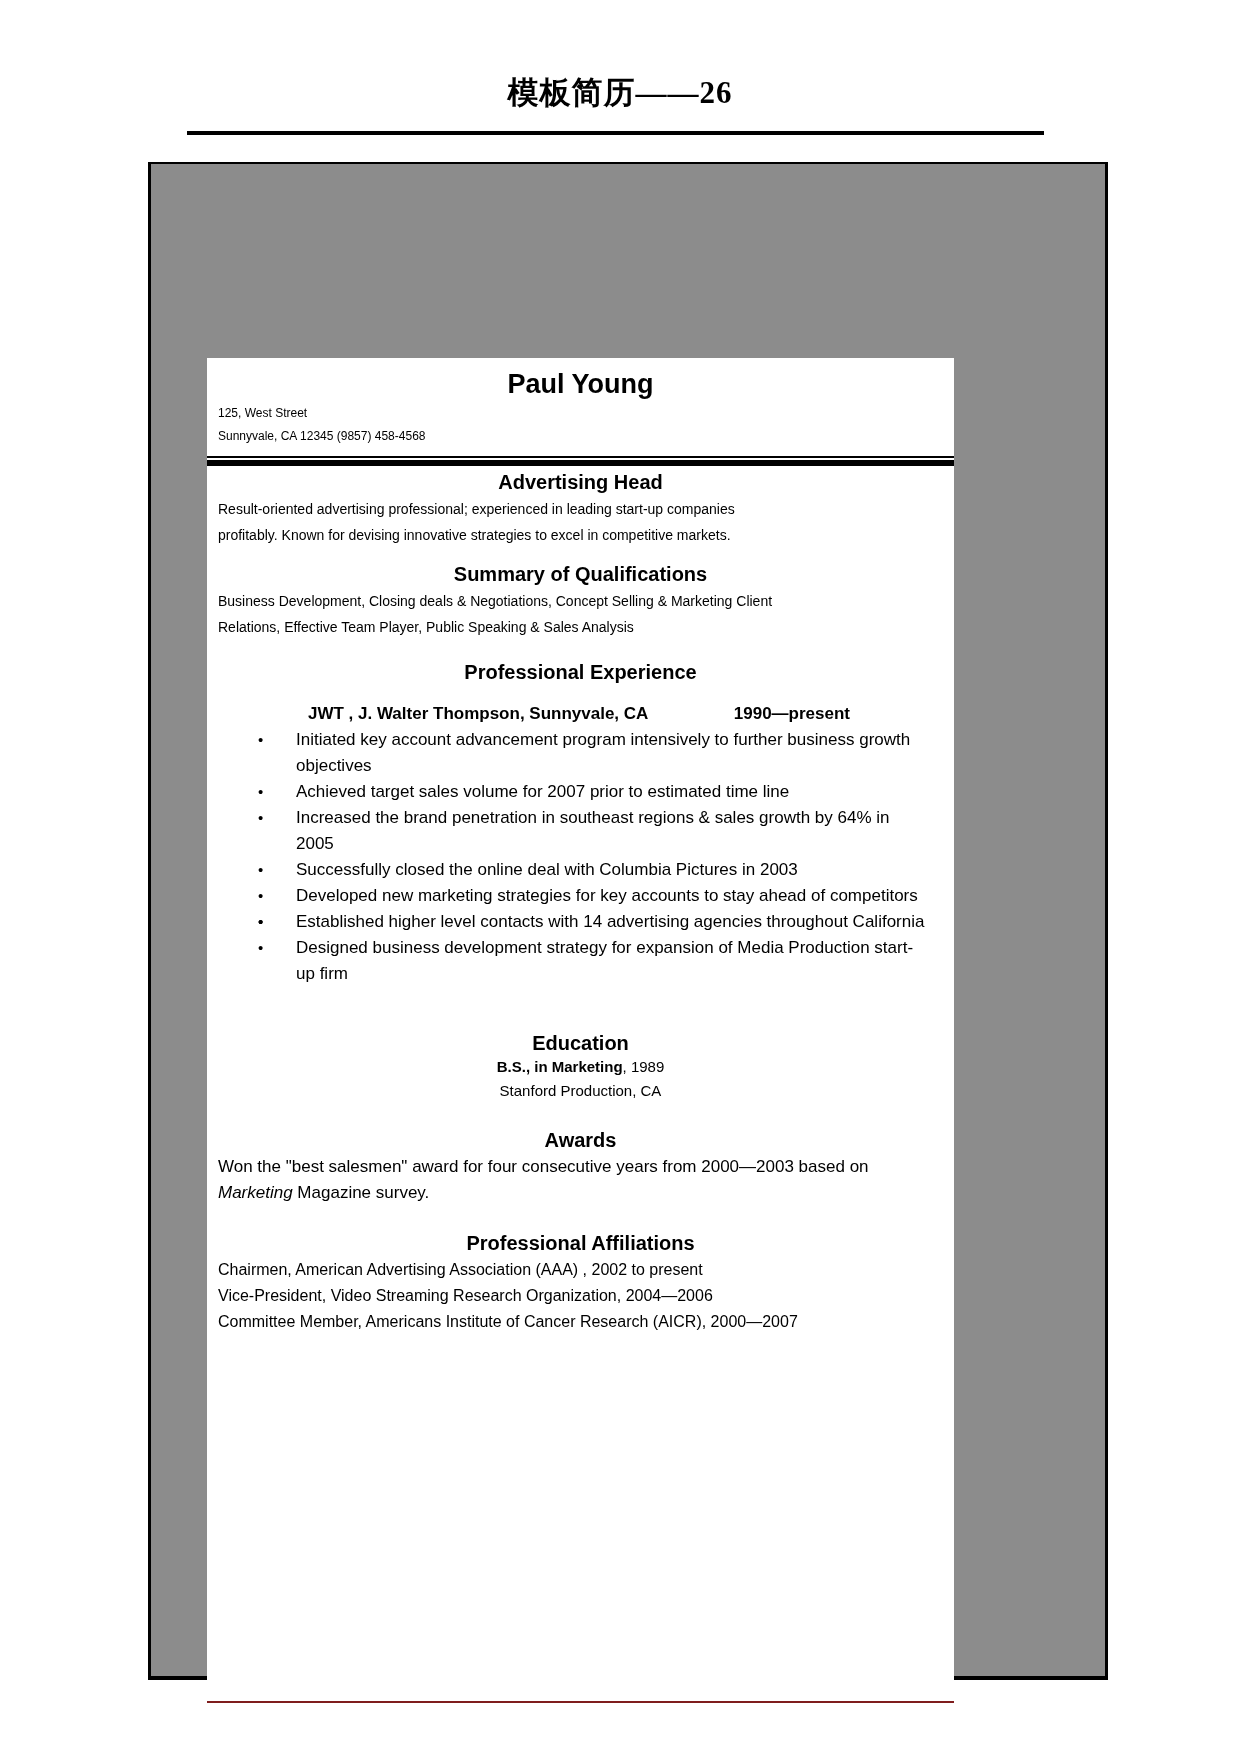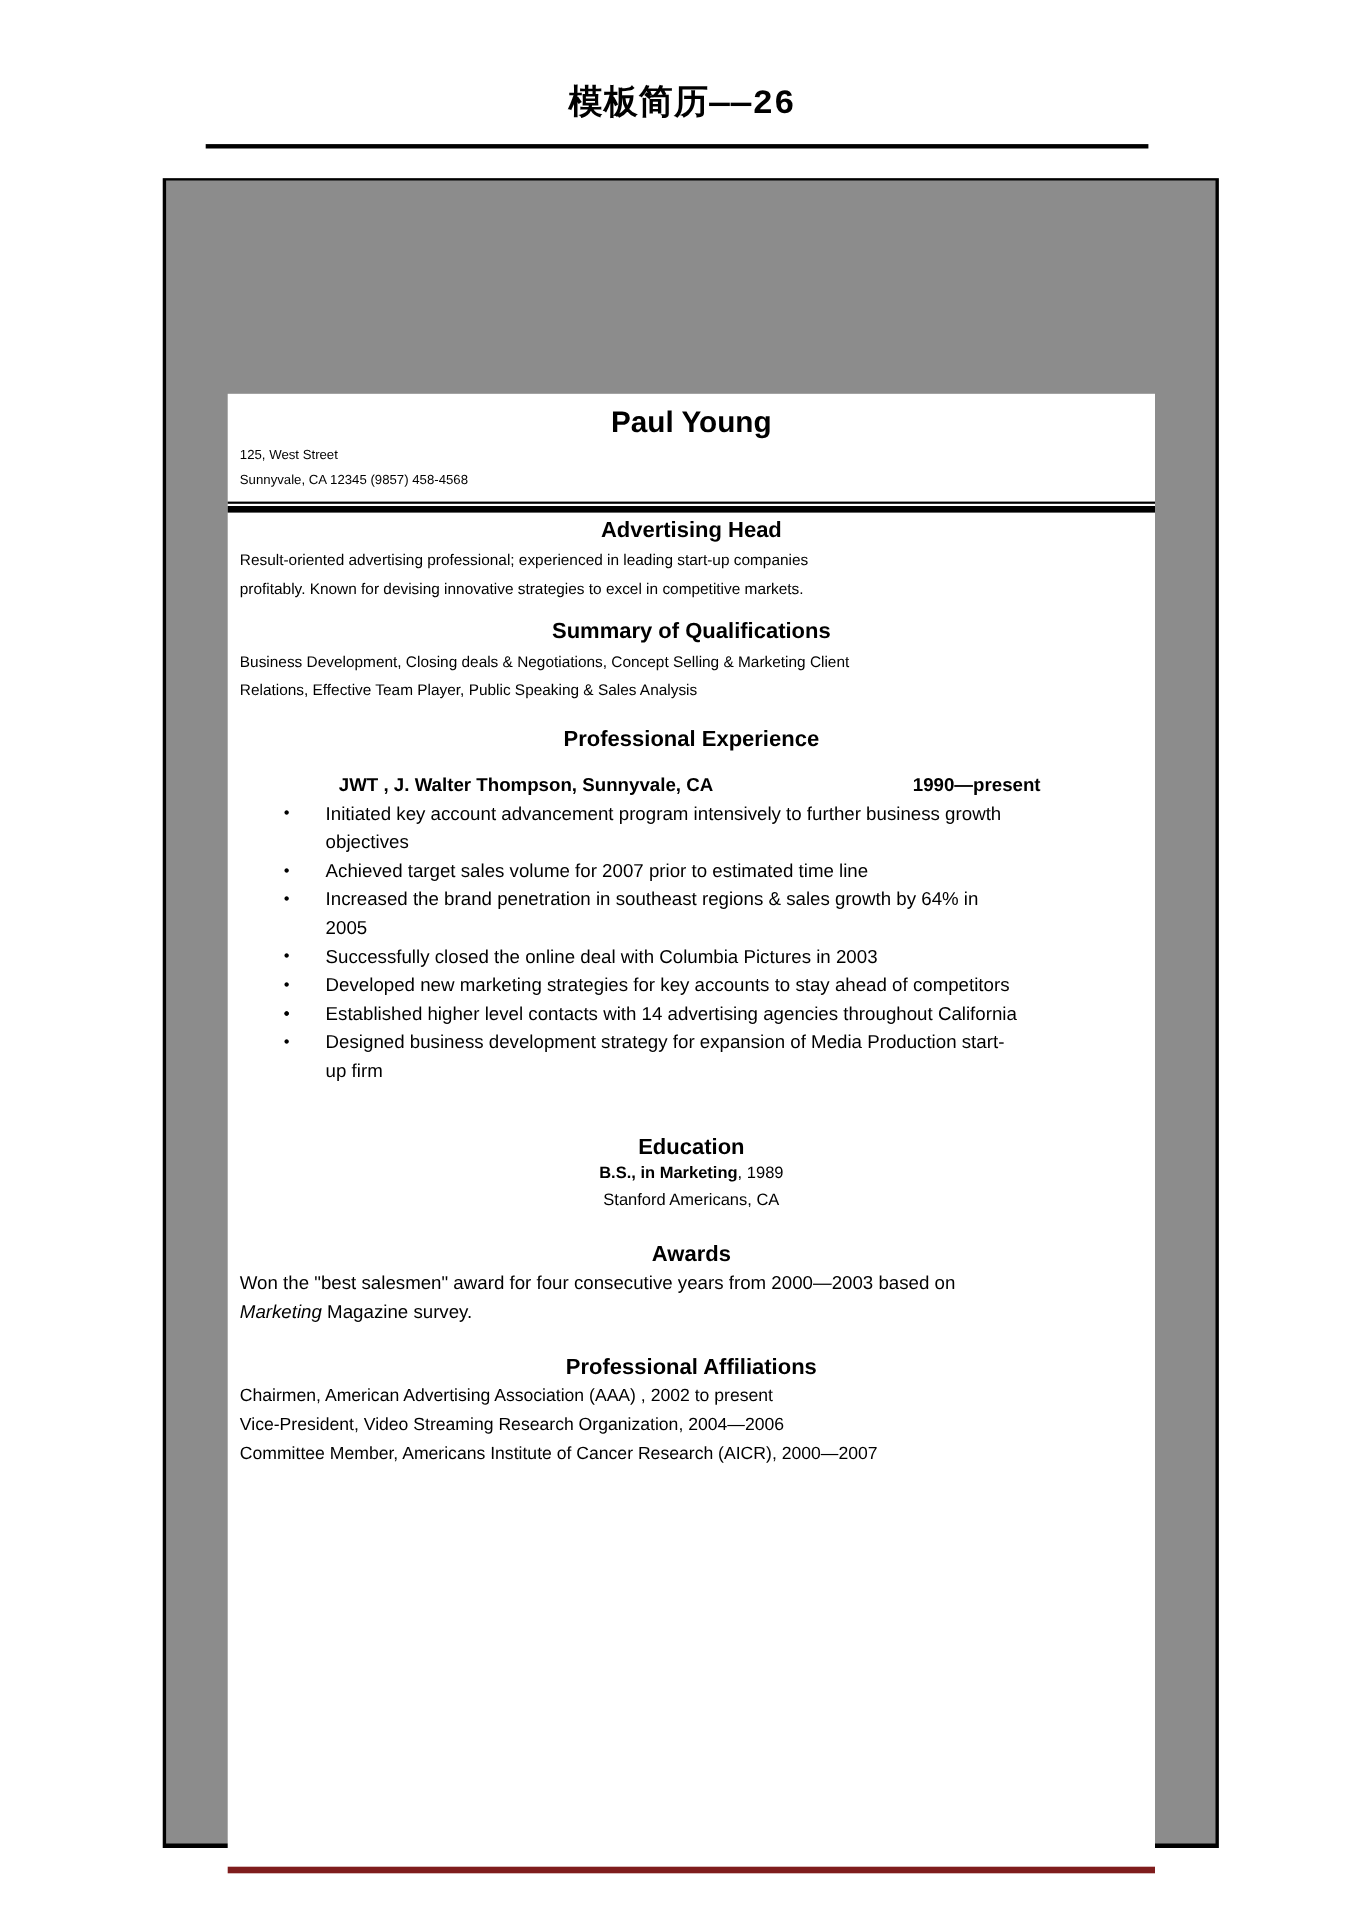--- a/index.html
+++ b/index.html
@@ -19,21 +19,21 @@
   
   .page-title {
     position: absolute;
     top: 72px;
     left: 0;
     width: 100%;
     text-align: center;
     font-size: 31px;
     font-weight: bold;
     letter-spacing: 1px;
-    font-family: Liberation Mono, monospace;
+    font-family: Liberation Serif, serif;
   }
   .title-underline {
     position: absolute;
     top: 131px;
     left: 187px;
     width: 857px;
     height: 4px;
     background: #000000;
   }
 
@@ -49,24 +49,24 @@
     border-style: solid;
     border-color: #000000;
     border-width: 2px 3px 4px 3px;
   }
 
   
   .paper {
     position: absolute;
     top: 358px;
     left: 207px;
-    width: 843px;
+    width: 747px;
     min-height: 1345px;
     background: #ffffff;
-    border-bottom: 6px solid #7f1d1d;
+    border-bottom: 2px solid #7f1d1d;
     box-sizing: border-box;
   }
   .paper-inner {
     padding: 0 11px;
   }
 
   
   .name {
     margin-top: 8px;
     text-align: center;
@@ -209,21 +209,21 @@
       <li><span class="dot">•</span></li>
       <li><span class="dot">•</span><span>Established higher level contacts with 14 advertising agencies throughout California</span></li>
       <li><span class="dot">•</span><span>Designed business development strategy for expansion of Media Production start-
 up firm</span></li>
     </ul>
 
     <div class="sec-heading h-education">Education</div>
     <div class="edu-line">
       <span class="bold">B.S., in Marketing</span><span>, 1989</span>
     </div>
-    <div class="edu-line">Stanford Americans, CA</div>
+    <div class="edu-line">Stanford Production, CA</div>
 
     <div class="sec-heading h-awards">Awards</div>
     <p class="awards-text"><span>Won the "best salesmen" award for four consecutive years from 2000—2003 based on</span><br><em>Marketing</em><span> Magazine survey.</span></p>
 
     <div class="sec-heading h-affiliations">Professional Affiliations</div>
     <div class="aff-list">
       <div class="aff-line">Chairmen, American Advertising Association (AAA) , 2002 to present</div>
       <div class="aff-line">Vice-President, Video Streaming Research Organization, 2004—2006</div>
       <div class="aff-line">Committee Member, Americans Institute of Cancer Research (AICR), 2000—2007</div>
     </div>

